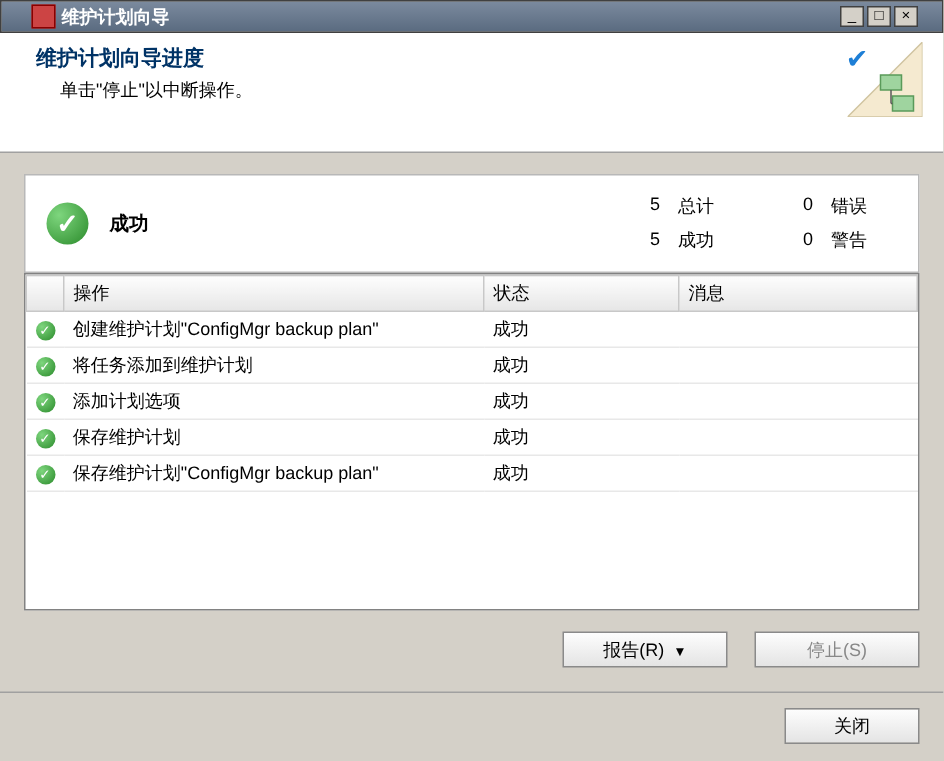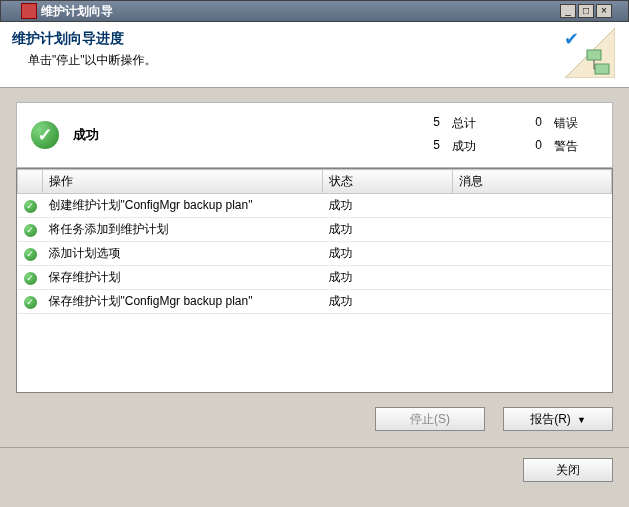--- a/index.html
+++ b/index.html
@@ -4,21 +4,21 @@
 <style>
 * { box-sizing: border-box; margin: 0; padding: 0; font-family: "Microsoft YaHei", SimSun, Arial, sans-serif; font-size: 12px; }
 body { background: #d4d0c8; width: 629px; height: 507px; overflow: hidden; }
 
 .titlebar { height: 22px; background: linear-gradient(#7b8a9e, #5a6b80); color: #fff; display: flex; align-items: center; padding: 0 16px; border: 1px solid #404040; }
 .titlebar .icon { width: 16px; height: 16px; margin: 0 4px; background: #c44; border: 1px solid #800; }
 .titlebar .title { flex: 1; font-weight: bold; color: #fff; }
 .titlebar .btns { display: flex; gap: 2px; }
 .titlebar .btn { width: 16px; height: 14px; background: #d4d0c8; border: 1px solid #404040; display: flex; align-items: center; justify-content: center; font-size: 10px; line-height: 1; color: #000; cursor: default; }
 
-.header { background: #fff; height: 66px; padding: 8px 12px; position: relative; border-bottom: 1px solid #a0a0a0; }
+.header { background: #fff; height: 80px; padding: 8px 24px; position: relative; border-bottom: 1px solid #a0a0a0; }
 .header h1 { font-size: 14px; font-weight: bold; color: #003366; margin-bottom: 4px; }
 .header .sub { font-size: 12px; color: #000; margin-left: 16px; }
 .header .corner { position: absolute; right: 14px; top: 6px; width: 50px; height: 50px; }
 .header .check { position: absolute; right: 50px; top: 6px; color: #1e7fd6; font-size: 18px; }
 
 .body { padding: 14px 16px 6px 16px; }
 
 .status-box { border: 1px solid #b8b8b8; background: #fff; padding: 12px 14px; display: flex; align-items: center; gap: 14px; }
 .status-box .big-check { width: 28px; height: 28px; border-radius: 50%; background: radial-gradient(circle at 30% 30%, #7ed67e, #2a8a2a); display: flex; align-items: center; justify-content: center; color: #fff; font-size: 18px; font-weight: bold; }
 .status-box .label { font-weight: bold; font-size: 13px; flex: 0 0 140px; }
@@ -143,21 +143,21 @@
             <td class="icon-cell"><span class="mini-check">✓</span></td>
             <td>保存维护计划"ConfigMgr backup plan"</td>
             <td>成功</td>
             <td></td>
           </tr>
         </tbody>
     </table>
   </div>
 
   <div class="btn-row">
+    <button class="win"><span>报告(R)</span><span class="arrow">▼</span></button>
     <button class="win" disabled="">停止(S)</button>
-    <button class="win"><span>报告(R)</span><span class="arrow">▼</span></button>
   </div>
 
 </div>
 
 <div class="btn-row2">
   <button class="win" style="min-width:90px">关闭</button>
 </div>
 
 </body></html>

